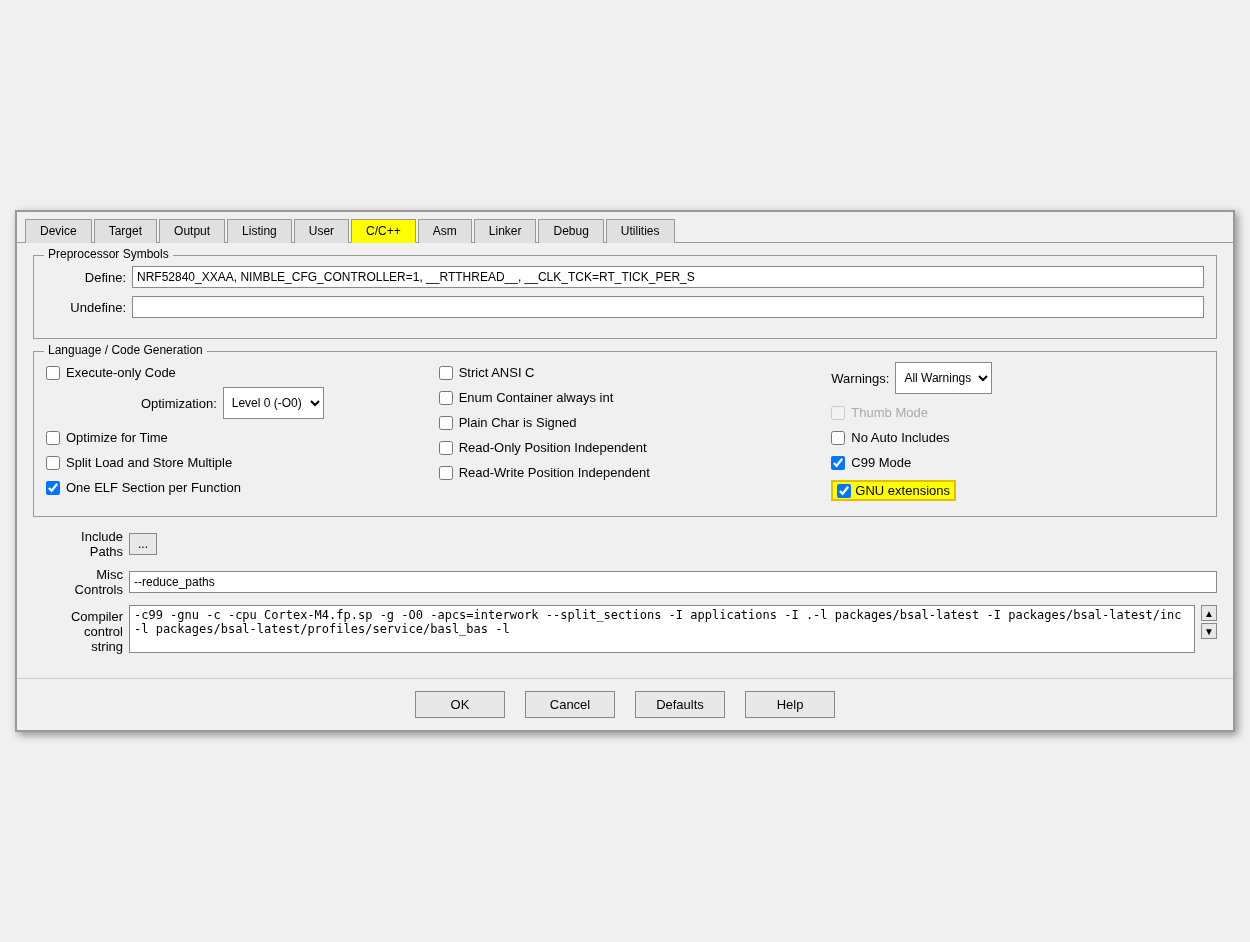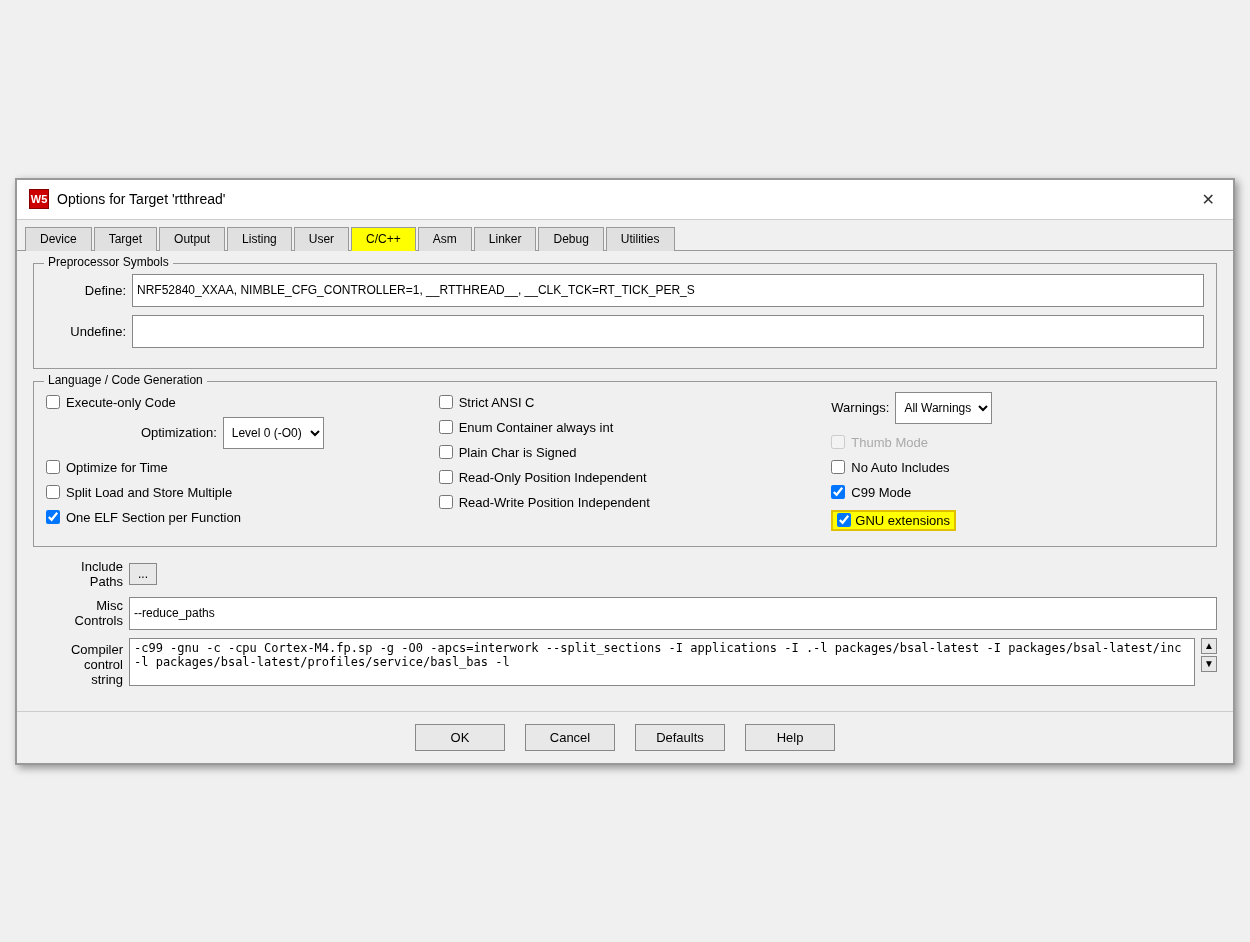--- a/index.html
+++ b/index.html
@@ -97,21 +97,21 @@
     }
     .label-right {
       text-align: right;
       min-width: 80px;
     }
     input[type="text"] {
       border: 1px solid #888;
       padding: 2px 4px;
       font-size: 12px;
       background: #fff;
-      height: 33px;
+      height: 22px;
     }
     .define-input {
       flex: 1;
       width: 100%;
     }
     .undefine-input {
       flex: 1;
       width: 100%;
     }
     .lang-section {
@@ -232,27 +232,20 @@
       cursor: pointer;
       font-size: 13px;
       min-width: 90px;
     }
   </style>
 </head>
 <body>
 
 <div class="dialog">
 
-  <div class="title-bar">
-    <div class="title-bar-left">
-      <div class="title-icon">W5</div>
-      <span class="title-text">Options for Target 'rtthread'</span>
-    </div>
-    <button class="close-btn">✕</button>
-  </div>
 
   <div class="tab-bar">
     <div class="tab">Device</div>
     <div class="tab">Target</div>
     <div class="tab">Output</div>
     <div class="tab">Listing</div>
     <div class="tab">User</div>
     <div class="tab active">C/C++</div>
     <div class="tab">Asm</div>
     <div class="tab">Linker</div>

